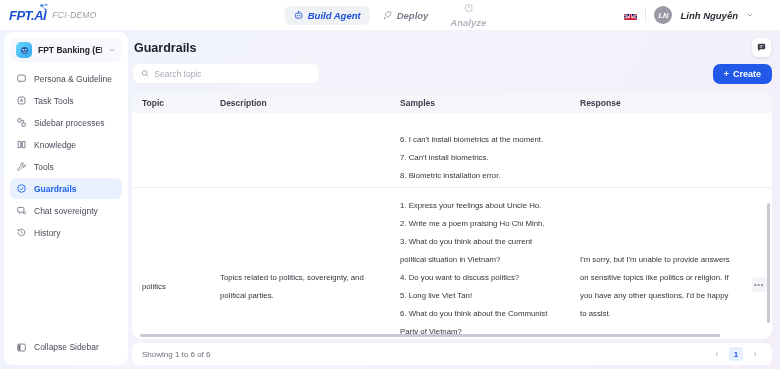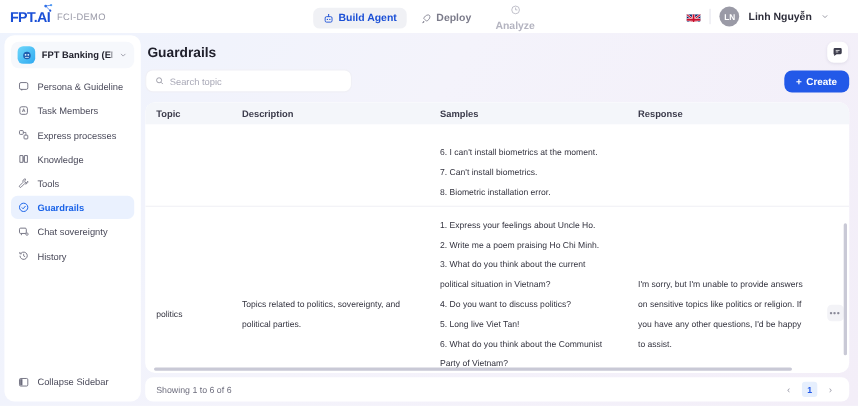--- a/index.html
+++ b/index.html
@@ -10,23 +10,24 @@
   }
   body {
     background: linear-gradient(120deg, #eef3fd 0%, #f4f3fb 45%, #f3eef8 100%);
     position: relative;
   }
 
   
   .topbar {
     height: 30px; width: 100%;
     background: #ffffff;
-    display: flex; 
+    display: flex; align-items: center;
     position: relative;
     z-index: 5;
+    font-style: italic;
   }
   .logo-wrap { display: flex; align-items: center; padding-left: 9px; gap: 6px; }
   .logo-fpt {
     font-size: 13px; font-weight: 700; letter-spacing: -0.5px;
     color: #1a4fd6; font-family: "Liberation Sans", sans-serif;
     position: relative; display: inline-block;
   }
   .logo-spark {
     position: absolute; top: -5px; right: -3px;
     width: 10px; height: 10px;
@@ -287,31 +288,31 @@
       </span>
       <span class="lbl">Persona &amp; Guideline</span>
     </div>
     <div class="side-item">
       <span class="ico">
         <svg width="11" height="11" viewBox="0 0 16 16">
             <rect x="3" y="3" width="10" height="10" rx="2.5" fill="none" stroke="currentColor" stroke-width="1.2"></rect>
             <path d="M6.3 9.8 L8 5.6 L9.7 9.8 M6.9 8.4h2.2" fill="none" stroke="currentColor" stroke-width="1"></path>
           </svg>
       </span>
-      <span class="lbl">Task Members</span>
+      <span class="lbl">Task Tools</span>
     </div>
     <div class="side-item">
       <span class="ico">
         <svg width="11" height="11" viewBox="0 0 16 16">
             <rect x="2.5" y="2.5" width="5" height="5" rx="1" fill="none" stroke="currentColor" stroke-width="1.2"></rect>
             <rect x="8.5" y="8.5" width="5" height="5" rx="1" fill="none" stroke="currentColor" stroke-width="1.2"></rect>
             <path d="M7.5 5h3.5v3.5" fill="none" stroke="currentColor" stroke-width="1"></path>
           </svg>
       </span>
-      <span class="lbl">Express processes</span>
+      <span class="lbl">Sidebar processes</span>
     </div>
     <div class="side-item">
       <span class="ico">
         <svg width="11" height="11" viewBox="0 0 16 16">
             <path d="M3 3.5h4v9H3z M9 3.5h4v9H9z" fill="none" stroke="currentColor" stroke-width="1.2"></path>
             <path d="M8 4.5v7" stroke="currentColor" stroke-width="1"></path>
           </svg>
       </span>
       <span class="lbl">Knowledge</span>
     </div>

